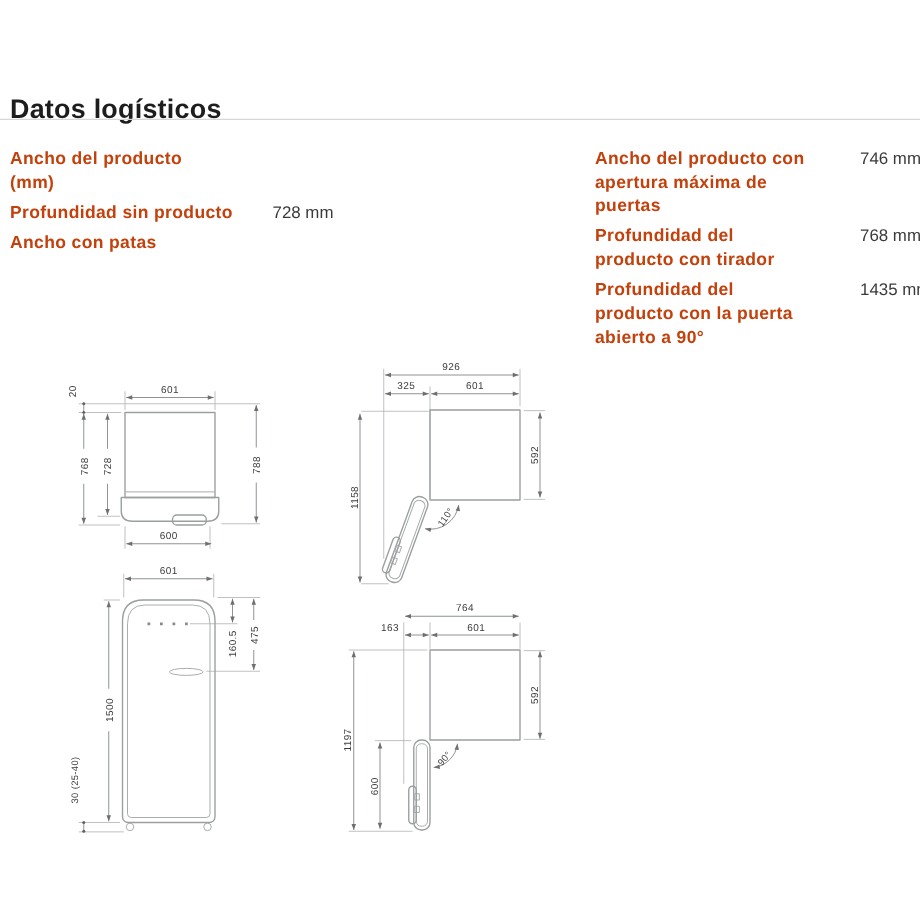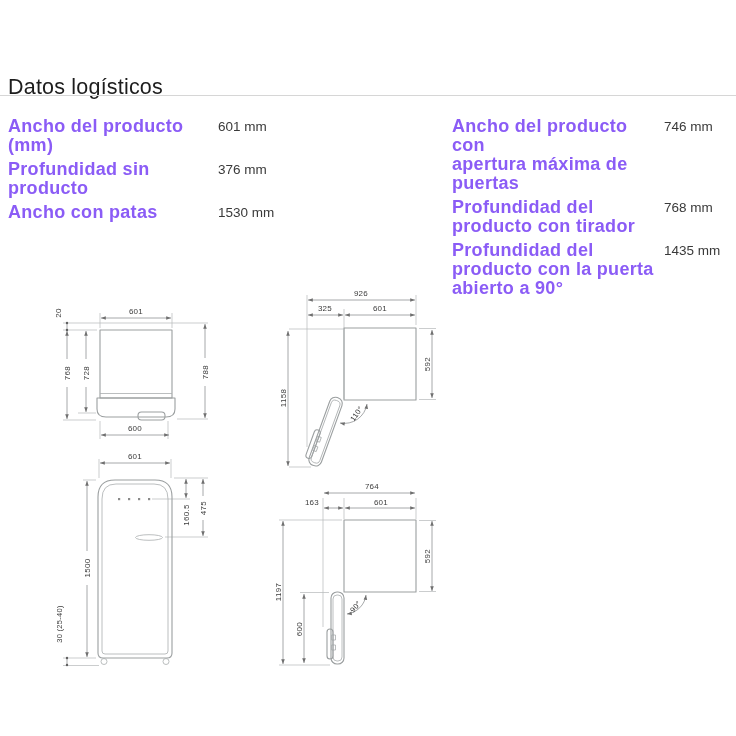--- a/index.html
+++ b/index.html
@@ -1,27 +1,27 @@
 <!DOCTYPE html>
 <html><head>
 <meta charset="utf-8">
 <style>
   html,body{margin:0;padding:0;background:#fff;}
   body{width:736px;height:736px;position:relative;overflow:hidden;
        font-family:"Liberation Sans",sans-serif;}
-  .page-title{position:absolute;left:8px;top:61px;font-size:21.5px;font-weight:400;
+  .page-title{position:absolute;left:8px;top:61px;font-size:21.5px;font-weight:700;
        color:#1d1d1d;letter-spacing:.2px;}
   .divider{position:absolute;left:0;top:95px;width:736px;height:0;
        border-top:1px solid #d6d6d6;}
   .spec-col{position:absolute;top:117px;}
   #spec-left{left:8px;width:372px;}
   #spec-right{left:452px;width:284px;}
   .spec-row{display:grid;grid-template-columns:210px 1fr;margin-bottom:5px;}
-  #spec-right .spec-row{grid-template-columns:212px 1fr;}
-  .spec-label{font-weight:700;font-size:18px;line-height:19px;color:#8b5cf6;
+  #spec-right .spec-row{grid-template-columns:212px 1fr;margin-left:24px;}
+  .spec-label{font-weight:700;font-size:14px;line-height:19px;color:#c2410c;
        white-space:pre-line;letter-spacing:.3px;}
   .spec-value{font-size:13.5px;line-height:19px;color:#3a3a3a;white-space:nowrap;}
   #drawings{position:absolute;left:0;top:0;}
   .outline{fill:none;stroke:#9b9fa0;stroke-width:1.1;stroke-linejoin:round;}
   .thin{fill:none;stroke:#a9adae;stroke-width:.8;stroke-linejoin:round;}
   .dim{fill:none;stroke:#8f9394;stroke-width:.8;}
   .ext{fill:none;stroke:#b5b8b9;stroke-width:.7;}
   .dimtext{font-family:"Liberation Sans",sans-serif;font-size:8px;fill:#3c3c3c;
        text-anchor:middle;letter-spacing:.3px;}
   .angletext{font-size:7.5px;}
@@ -31,29 +31,27 @@
 </head>
 <body>
 
 <h1 class="page-title">Datos logísticos</h1>
 <div class="divider"></div>
 
 <div id="spec-left" class="spec-col">
   <div class="spec-row">
     <span class="spec-label">Ancho del producto
 (mm)</span>
-    <span class="spec-value">601 mm</span>
   </div>
   <div class="spec-row">
     <span class="spec-label">Profundidad sin producto</span>
-    <span class="spec-value">376 mm</span>
+    <span class="spec-value">728 mm</span>
   </div>
   <div class="spec-row">
     <span class="spec-label">Ancho con patas</span>
-    <span class="spec-value">1530 mm</span>
   </div>
 </div>
 
 <div id="spec-right" class="spec-col">
   <div class="spec-row">
     <span class="spec-label">Ancho del producto con
 apertura máxima de
 puertas</span>
     <span class="spec-value">746 mm</span>
   </div>

